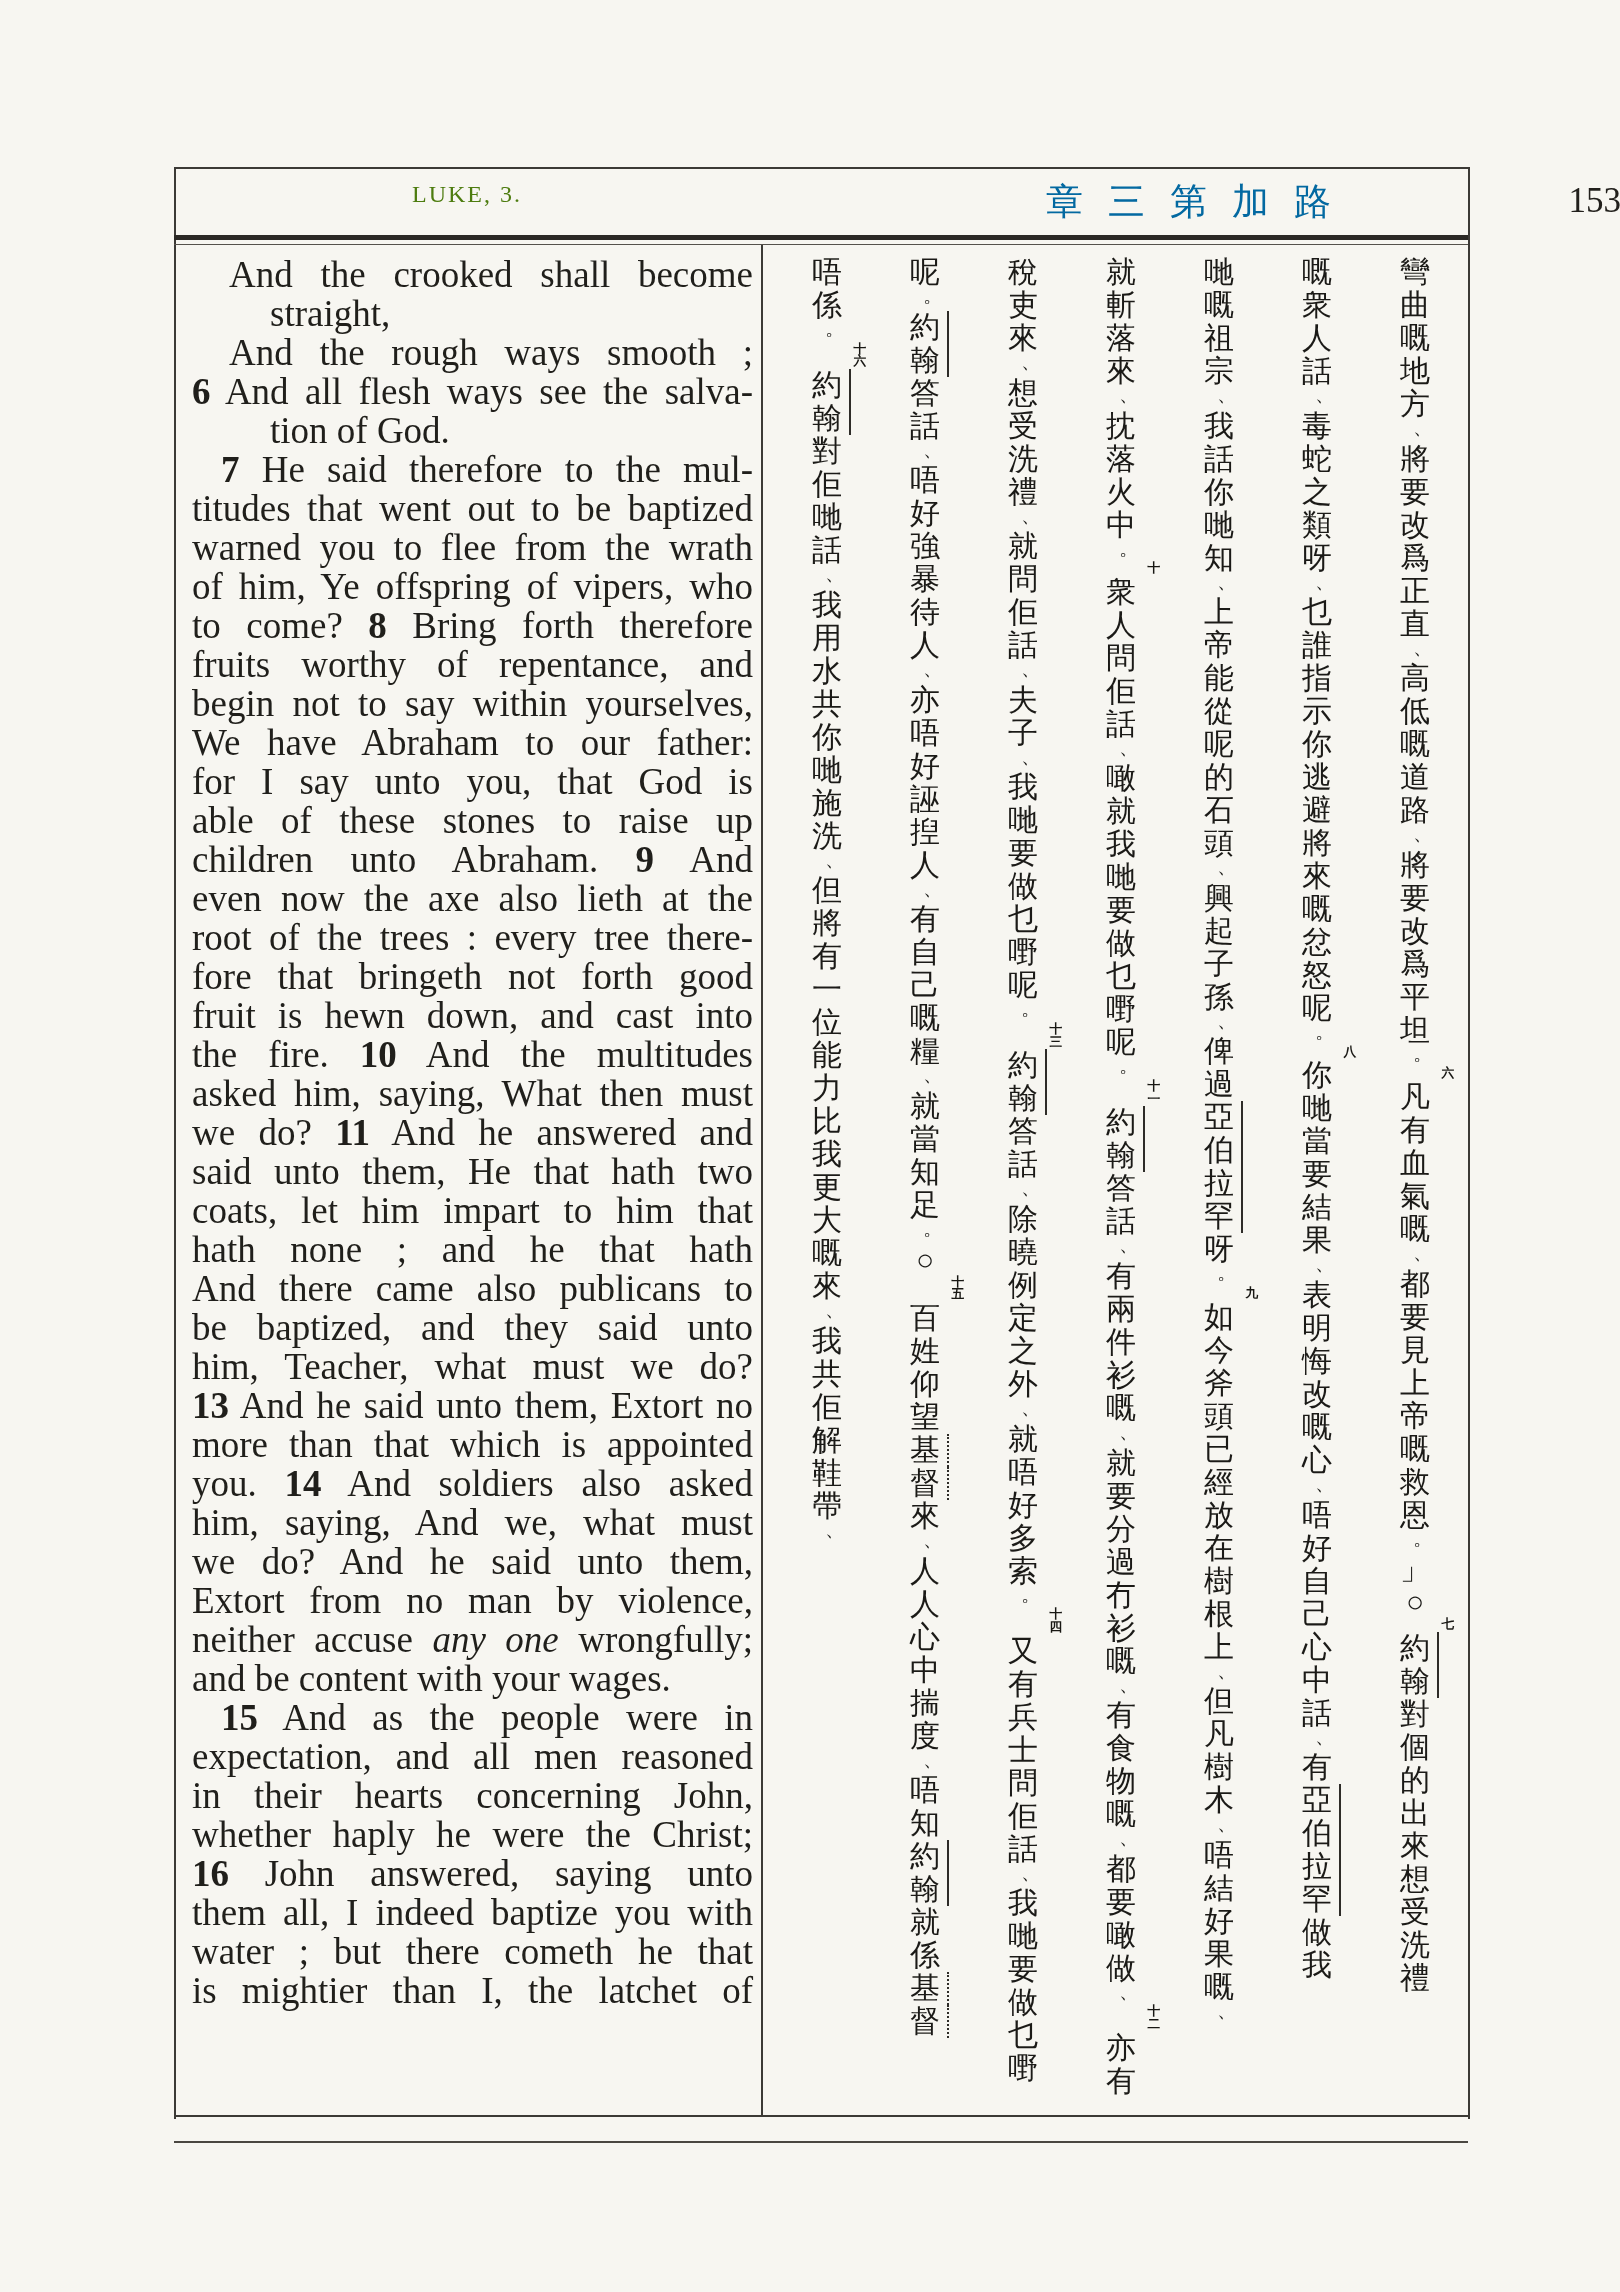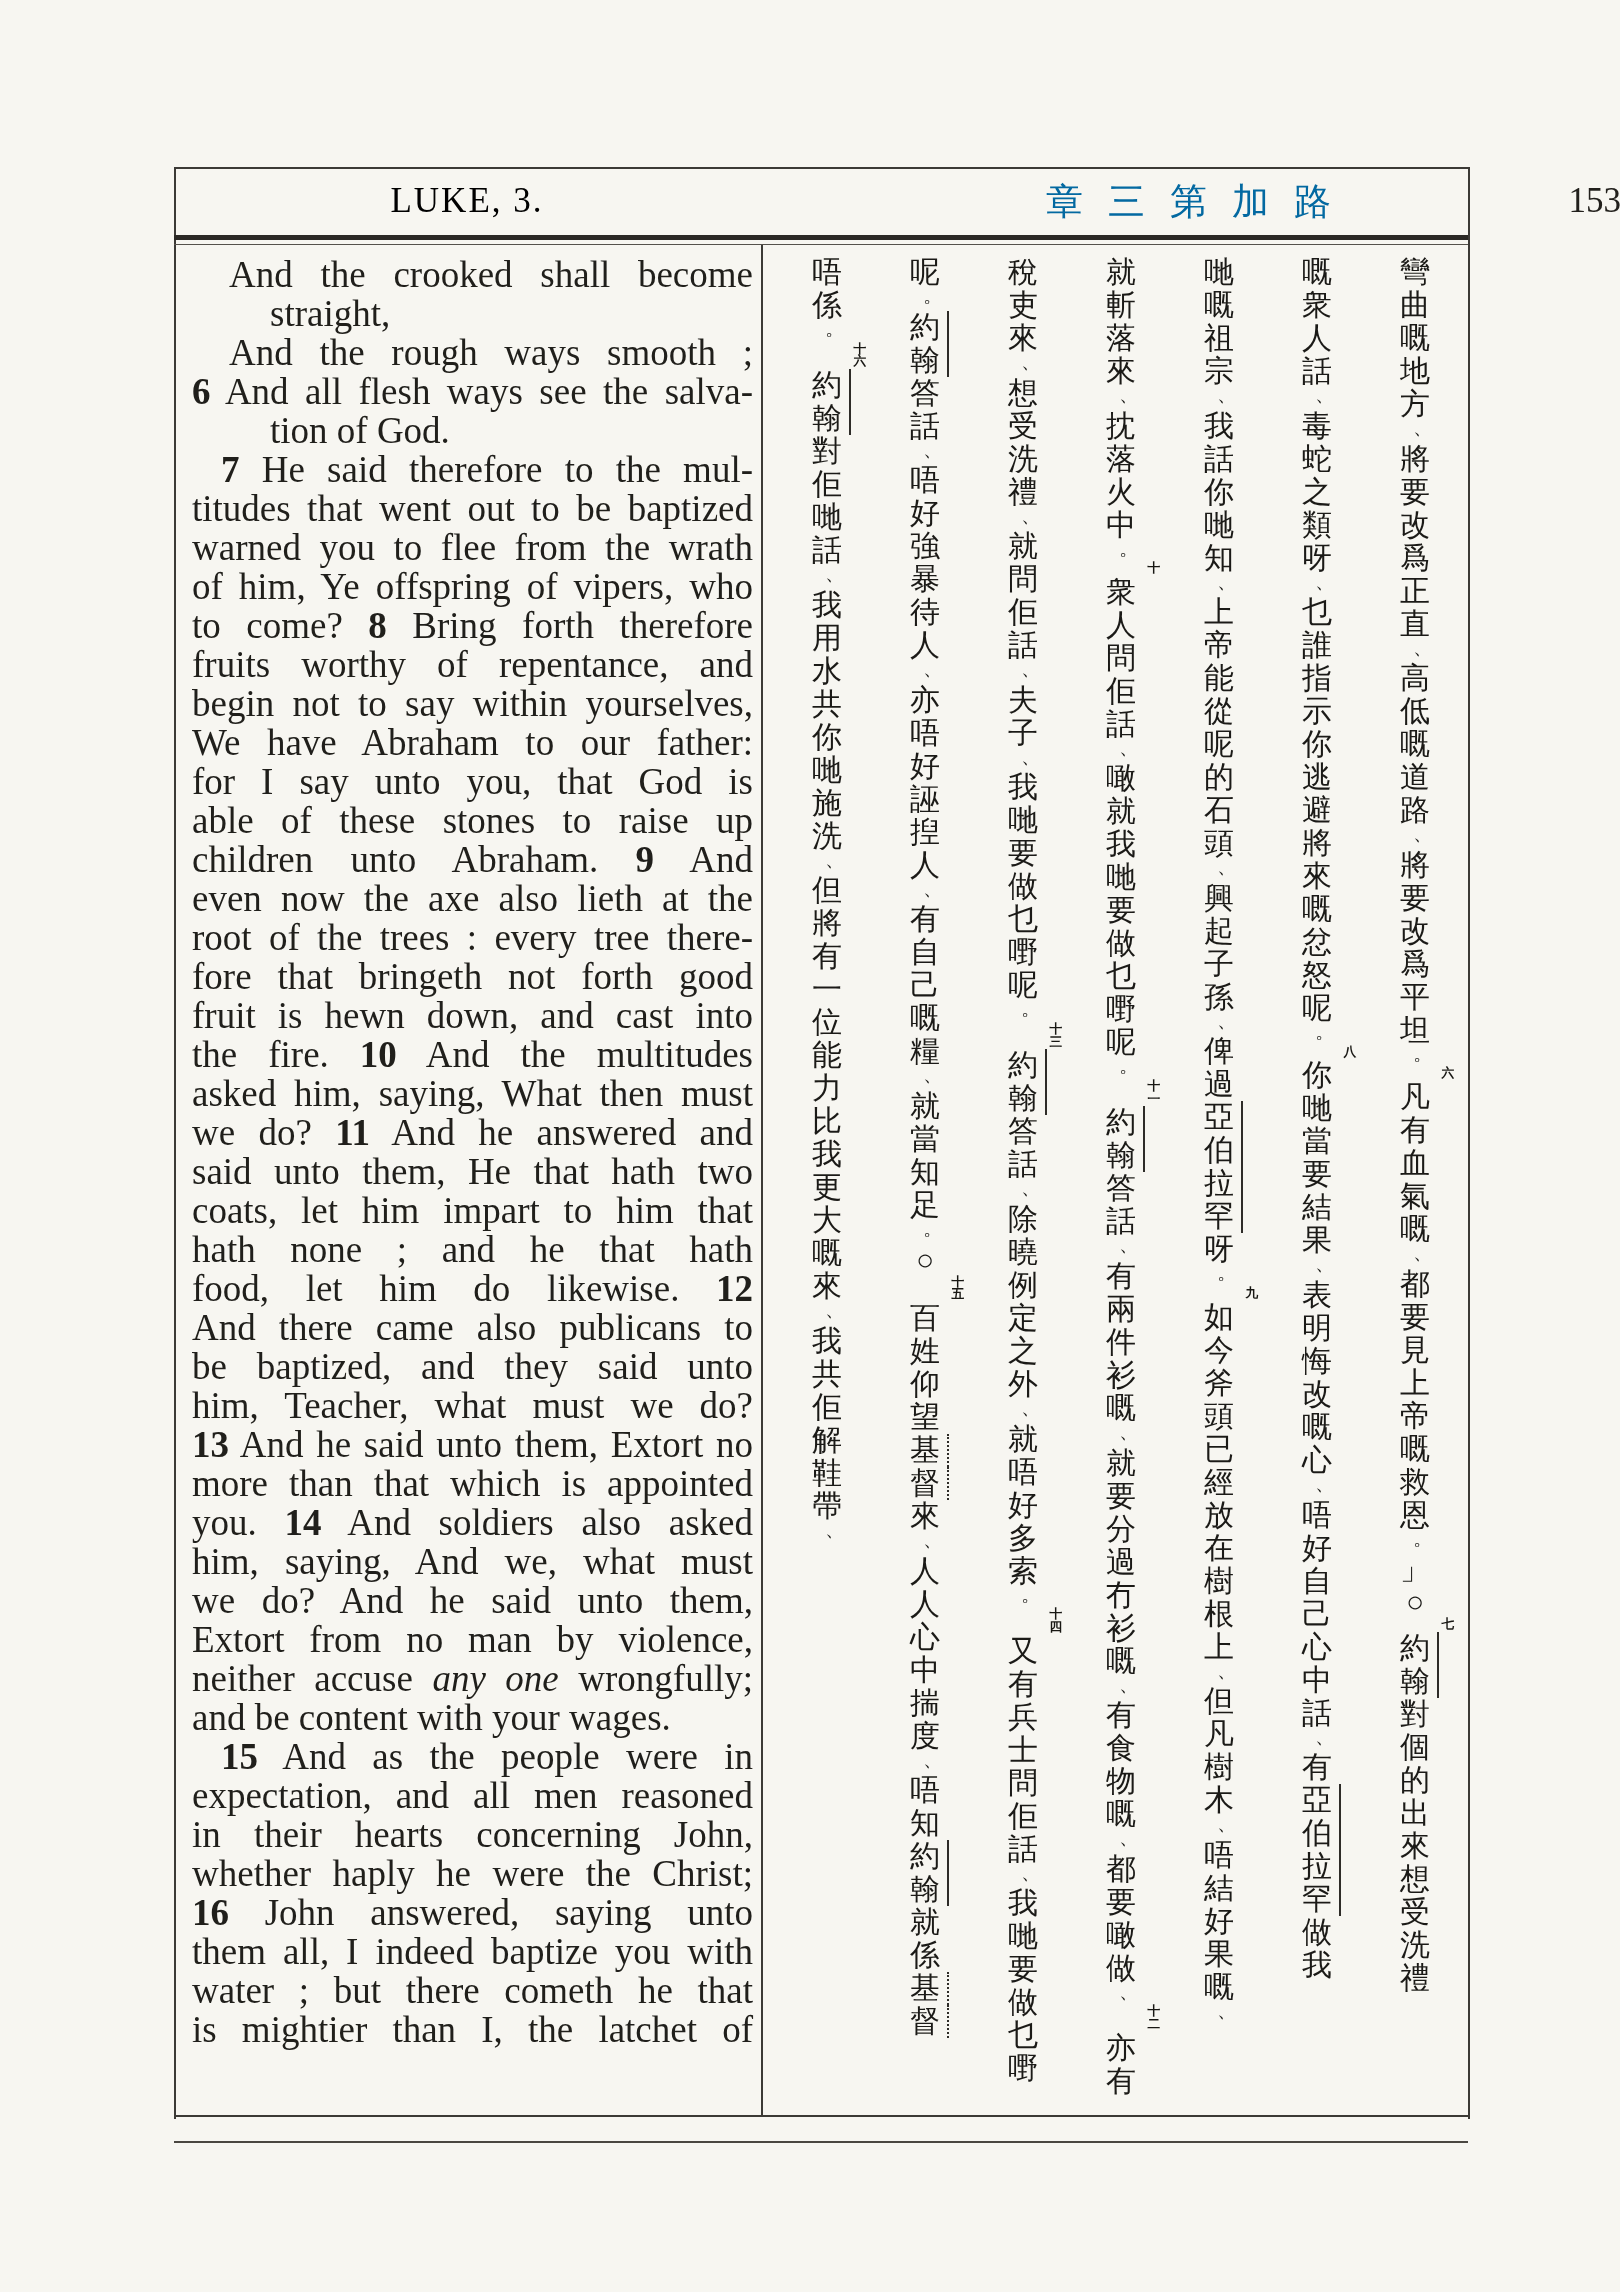--- a/index.html
+++ b/index.html
@@ -9,21 +9,21 @@
     font-family:"Liberation Serif", serif;
     -webkit-font-smoothing:antialiased;
   }
   .frame{
     position:absolute;left:174px;top:167px;width:1292px;height:1950px;
     border-top:2px solid #3c3a36;border-left:2px solid #3c3a36;border-right:2px solid #3c3a36;
   }
   .header{position:absolute;left:174px;top:173px;width:1292px;height:61px;}
   .title-en{
     position:absolute;left:0;top:7.8px;width:586px;text-align:center;
-    font-size:35px;letter-spacing:2px;color:#000000;
+    font-size:24px;letter-spacing:2px;color:#4d7c0f;
   }
   .title-zh{
     position:absolute;left:784px;top:3.9px;width:461px;text-align:center;
     font-size:37px;word-spacing:15.7px;color:#0369a1;
   }
   .pagenum{
     position:absolute;left:1192px;top:7.8px;width:255px;text-align:right;
     font-size:35px;padding-right:21.6px;color:#22201c;
   }
   .rule-heavy{position:absolute;left:174px;top:235px;width:1294px;height:4.9px;background:#2b2925;}
@@ -108,21 +108,20 @@
     <div class="eline in0 just"><span>even now the axe also lieth at the</span></div>
     <div class="eline in0 just"><span>root of the trees : every tree there-</span></div>
     <div class="eline in0 just"><span>fore that bringeth not forth good</span></div>
     <div class="eline in0 just"><span>fruit is hewn down, and cast into</span></div>
     <div class="eline in0 just"><span>the fire.  </span><span class="vb">10</span><span> And the multitudes</span></div>
     <div class="eline in0 just"><span>asked him, saying, What then must</span></div>
     <div class="eline in0 just"><span>we do?  </span><span class="vb">11</span><span> And he answered and</span></div>
     <div class="eline in0 just"><span>said unto them, He that hath two</span></div>
     <div class="eline in0 just"><span>coats, let him impart to him that</span></div>
     <div class="eline in0 just"><span>hath none ; and he that hath</span></div>
-    <div class="eline in0 just"><span>food, let him do likewise.  </span><span class="vb">12</span></div>
     <div class="eline in0 just"><span>And there came also publicans to</span></div>
     <div class="eline in0 just"><span>be baptized, and they said unto</span></div>
     <div class="eline in0 just"><span>him, Teacher, what must we do?</span></div>
     <div class="eline in0 just"><span class="vb">13</span><span> And he said unto them, Extort no</span></div>
     <div class="eline in0 just"><span>more than that which is appointed</span></div>
     <div class="eline in0 just"><span>you.  </span><span class="vb">14</span><span> And soldiers also asked</span></div>
     <div class="eline in0 just"><span>him, saying, And we, what must</span></div>
     <div class="eline in0 just"><span>we do?  And he said unto them,</span></div>
     <div class="eline in0 just"><span>Extort from no man by violence,</span></div>
     <div class="eline in0 just"><span>neither accuse </span><span class="it">any one</span><span> wrongfully;</span></div>

